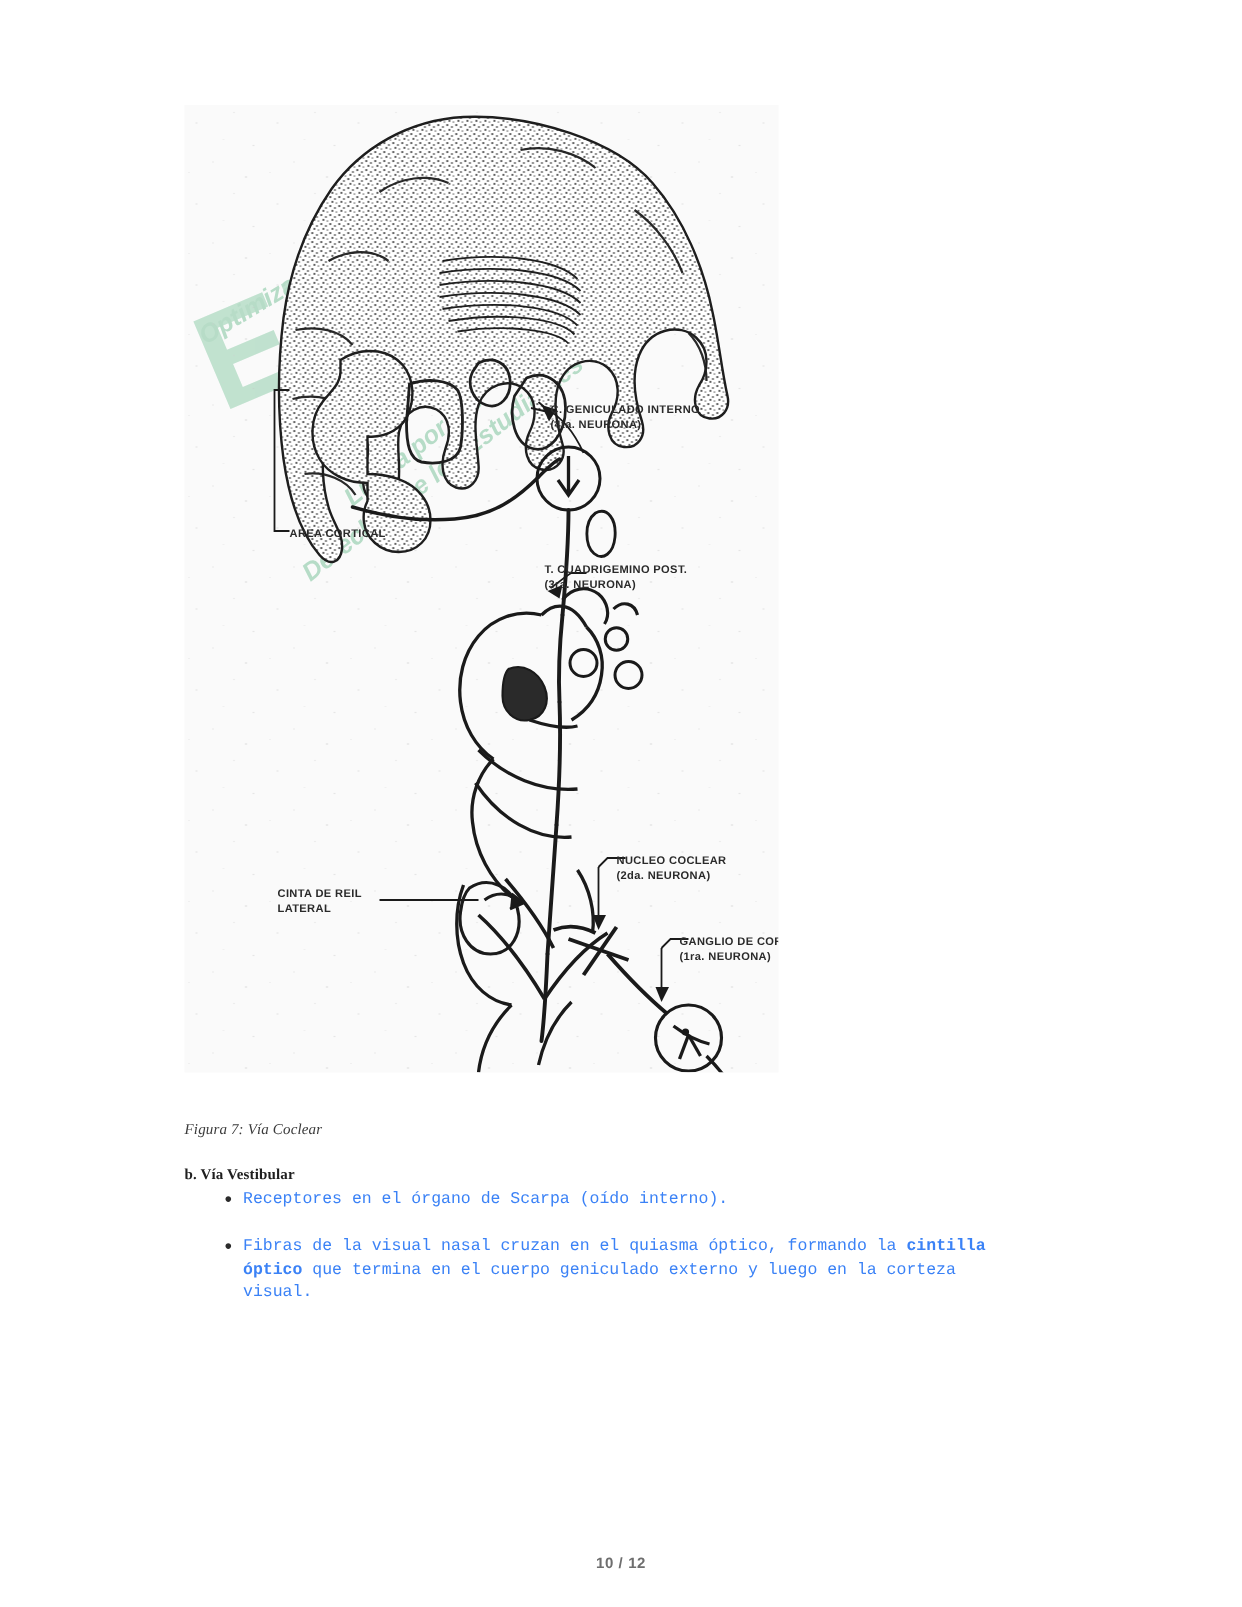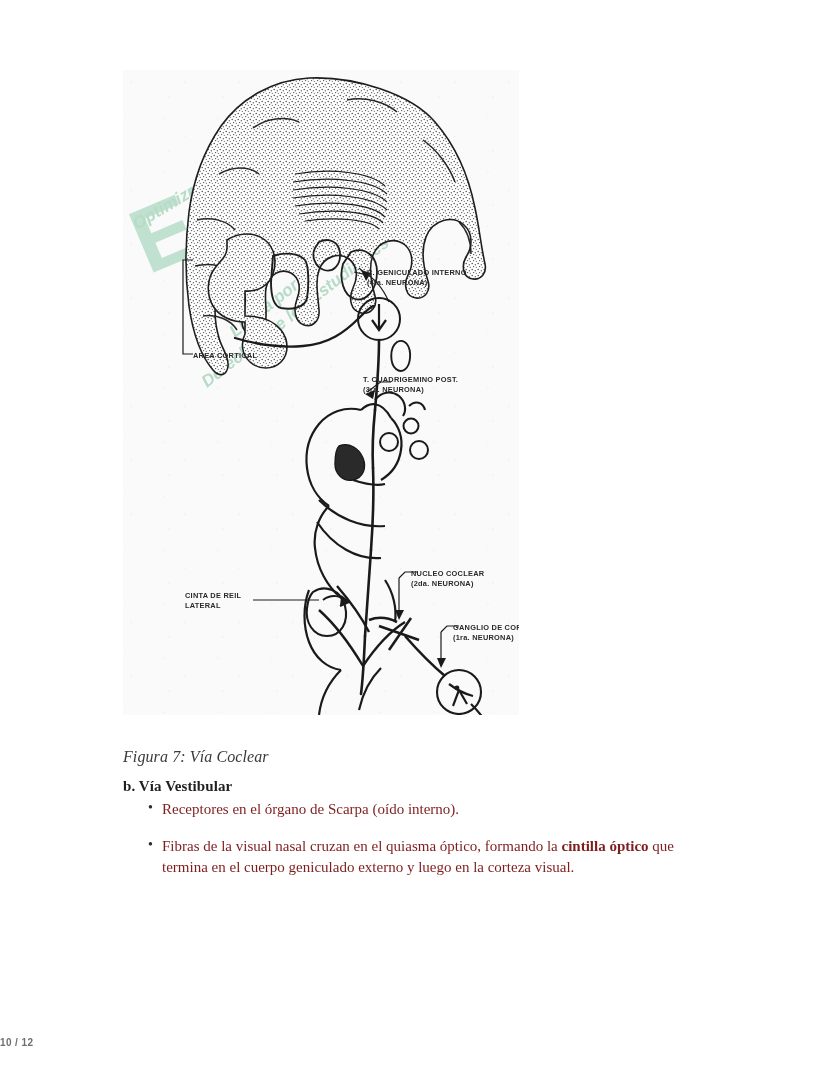--- a/index.html
+++ b/index.html
@@ -34,68 +34,70 @@
     background: #fafafa;
     overflow: hidden;
   }
   .figure-svg { display:block; width:100%; height:100%; }
 
   .fig-caption {
     position: absolute;
     left: 123px;
     top: 748px;
     font-style: italic;
-    font-size: 16px;
+    font-size: 10px;
     color: #3a3a3a;
     letter-spacing: .1px;
   }
 
   
   .content {
     position: absolute;
     left: 123px;
     top: 778px;
     width: 565px;
   }
   .section { margin-bottom: 16px; }
   .sec-heading {
     font-weight: bold;
-    font-size: 15px;
+    font-size: 10px;
     color: #1f1f1f;
     margin: 0 0 4px 0;
     letter-spacing: .1px;
   }
   ul.bullets {
     margin: 0;
     padding: 0 0 0 25px;
     list-style: none;
   }
   ul.bullets li {
     position: relative;
-    font-size: 15px;
+    font-size: 11px;
     line-height: 1.40;
-    color: #7f1d1d;
+    color: #3b82f6;
     margin-bottom: 1px;
     padding-left: 14px;
+    font-family: Liberation Mono, monospace;
   }
   ul.bullets li::before {
     content: "\2022";
     position: absolute;
     left: 0;
     top: -1px;
     font-size: 14px;
     color: #2b2b2b;
   }
   ul.bullets li b { font-weight: bold; }
 
   .footer {
     position: absolute;
     left: 0;
     top: 1037px;
     width: 828px;
+    text-align: center;
     font-family: "Liberation Sans", sans-serif;
     font-size: 10px;
     font-weight: bold;
     color: #6e6e6e;
     letter-spacing: .4px;
   }
 
   
   .dlabel {
     font-family: "Liberation Sans", sans-serif;

